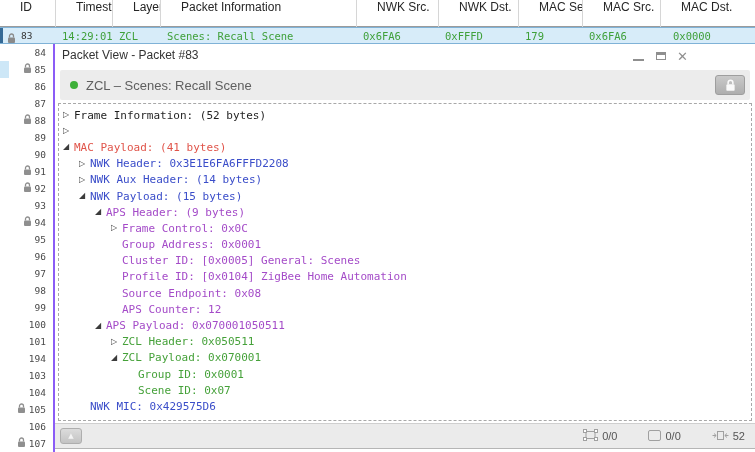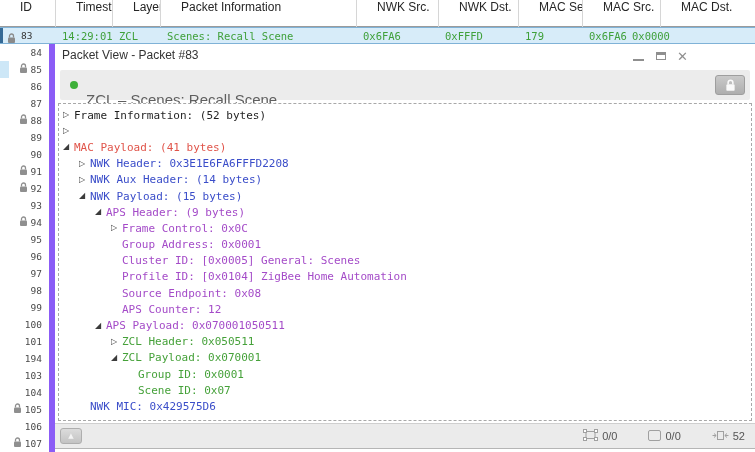--- a/index.html
+++ b/index.html
@@ -19,38 +19,38 @@
            border-top:1px solid #7fb2d7;border-bottom:1px solid #7fb2d7;}
   .sel-bar{position:absolute;left:0;top:0;width:3px;height:100%;}
   .sel-id{position:absolute;left:21px;top:0;height:100%;display:flex;align-items:center;
           font-family:"DejaVu Sans Mono",monospace;font-size:9.5px;color:#333;}
   .sel-lock{position:absolute;left:7px;top:2px;}
   .vcell{position:absolute;top:0;height:100%;display:flex;align-items:center;
          font-family:"DejaVu Sans Mono",monospace;font-size:10.5px;white-space:nowrap;}
 
   
   .gutter{position:absolute;left:0;top:44px;width:55px;height:408px;background:#fff;
-          border-right:6px solid #8b5cf6;box-sizing:border-box;}
+          border-right:2px solid #8b5cf6;box-sizing:border-box;}
   .grow{position:relative;height:17px;display:flex;align-items:center;justify-content:flex-end;
         padding-right:7px;font-family:"DejaVu Sans Mono",monospace;font-size:9.5px;color:#4a4a4a;}
   .grow svg{margin-right:3px;flex:none;}
   .grow .edge{position:absolute;left:0;top:0;width:9px;height:100%;background:#cde7f7;}
 
   
   .panel{position:absolute;left:55px;top:44px;width:700px;height:405px;background:#fff;}
   .panel-title{position:absolute;left:7px;top:4px;font-size:12px;color:#333;white-space:nowrap;}
   .win-controls{position:absolute;left:577px;top:0;height:24px;display:flex;align-items:center;gap:9px;}
   .wc{display:flex;align-items:center;justify-content:center;width:13px;height:14px;cursor:default;}
   .wc-min-bar{width:11px;height:2px;background:#8f8f8f;margin-top:8px;}
   .wc-max-box{width:10px;height:8px;border:1px solid #8f8f8f;border-top:3px solid #8f8f8f;box-sizing:border-box;}
   .wc-close{font-family:"DejaVu Sans",sans-serif;font-size:13px;font-weight:bold;color:#8f8f8f;line-height:1;}
 
   .summary{position:absolute;left:5px;top:26px;width:690px;height:30px;background:#ececec;border-radius:2px;}
   .dot{position:absolute;left:10px;top:11px;width:8px;height:8px;border-radius:50%;}
-  .sum-text{position:absolute;left:26px;top:15px;line-height:30px;font-size:15px;color:#5f5f5f;white-space:nowrap;}
+  .sum-text{position:absolute;left:26px;top:1px;line-height:30px;font-size:13px;color:#5f5f5f;white-space:nowrap;}
   .lock-btn{position:absolute;right:5px;top:5px;width:30px;height:20px;border-radius:3px;
             background:linear-gradient(#c9c9c9,#aeaeae);border:1px solid #9e9e9e;box-sizing:border-box;
             display:flex;align-items:center;justify-content:center;}
 
   .treebox{position:absolute;left:3px;top:59px;width:694px;height:318px;border:1px dashed #a8a8a8;
            box-sizing:border-box;background:#fff;padding:3px 0 0 4px;overflow:hidden;}
   .trow{display:flex;align-items:center;height:16.2px;white-space:pre;
         font-family:"DejaVu Sans Mono",monospace;font-size:11px;}
   .arrow{display:inline-block;width:11px;flex:none;font-family:"DejaVu Sans",sans-serif;
          font-size:8px;color:#3c3c3c;line-height:1;}
@@ -106,21 +106,21 @@
           <rect x="1" y="4.5" width="7" height="5.5" rx="1" fill="#8a8a8a"></rect>
         </svg></span>
       <span class="sel-id">83</span>
       <span class="vcell" style="left: 62px; color: rgb(63, 160, 58);">14:29:01</span>
       <span class="vcell" style="left: 119px; color: rgb(63, 160, 58);">ZCL</span>
       <span class="vcell" style="left: 167px; color: rgb(63, 160, 58);">Scenes: Recall Scene</span>
       <span class="vcell" style="left: 363px; color: rgb(63, 160, 58);">0x6FA6</span>
       <span class="vcell" style="left: 445px; color: rgb(63, 160, 58);">0xFFFD</span>
       <span class="vcell" style="left: 525px; color: rgb(63, 160, 58);">179</span>
       <span class="vcell" style="left: 589px; color: rgb(63, 160, 58);">0x6FA6</span>
-      <span class="vcell" style="left: 632px; color: rgb(63, 160, 58);">0x0000</span>
+      <span class="vcell" style="left: 673px; color: rgb(63, 160, 58);">0x0000</span>
     </div>
 
   <div class="gutter" id="gutter">
       <div class="grow">
         <span>84</span>
       </div>
       <div class="grow">
         <span class="edge"></span>
         <span><svg width="9" height="11" viewBox="0 0 9 11">
             <path d="M2.5 4.5 V3 a2 2 0 0 1 4 0 v1.5" fill="none" stroke="#8f8f8f" stroke-width="1.3"></path>

